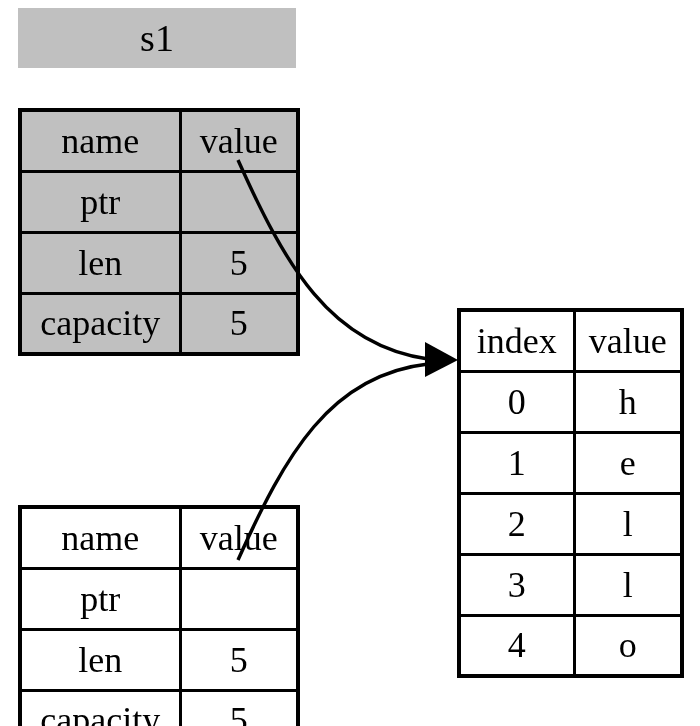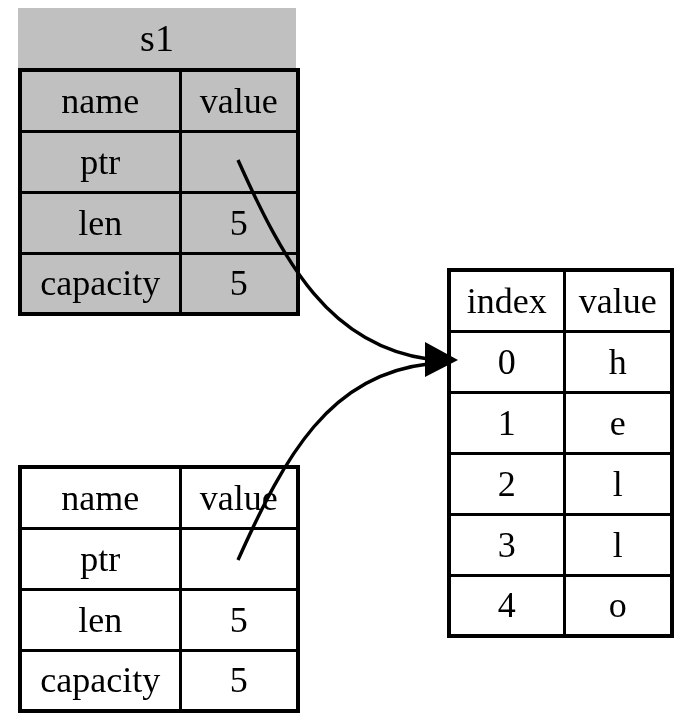--- a/index.html
+++ b/index.html
@@ -37,34 +37,35 @@
     display: flex;
     align-items: center;
     justify-content: center;
     font-size: 38px;
   }
   table.tbl {
     position: absolute;
     border-collapse: collapse;
     table-layout: fixed;
     border: 4px solid var(--border, #000000);
+    margin-top: 40px;
   }
   table.tbl th, table.tbl td {
     border: 3px solid var(--border, #000000);
     font-weight: normal;
     font-size: 36px;
     text-align: center;
     vertical-align: middle;
     padding: 0;
     line-height: 1;
   }
   table.tbl tr { height: 61px; }
   #s1-table { left: 18px; top: 68px; width: 278px; }
   #s2-table { left: 18px; top: 465px; width: 278px; }
-  #heap-table { left: 447px; top: 268px; width: 223px; }
+  #heap-table { left: 457px; top: 268px; width: 223px; }
   #s1-table th, #s1-table td { background: var(--gray-fill, #c0c0c0); }
   #s2-table th, #s2-table td,
   #heap-table th, #heap-table td { background: var(--background, #ffffff); }
   col.c-name  { width: 160px; }
   col.c-value { width: 118px; }
   col.c-index { width: 115px; }
   col.c-hval  { width: 108px; }
   svg.overlay {
     position: absolute;
     left: 0;

